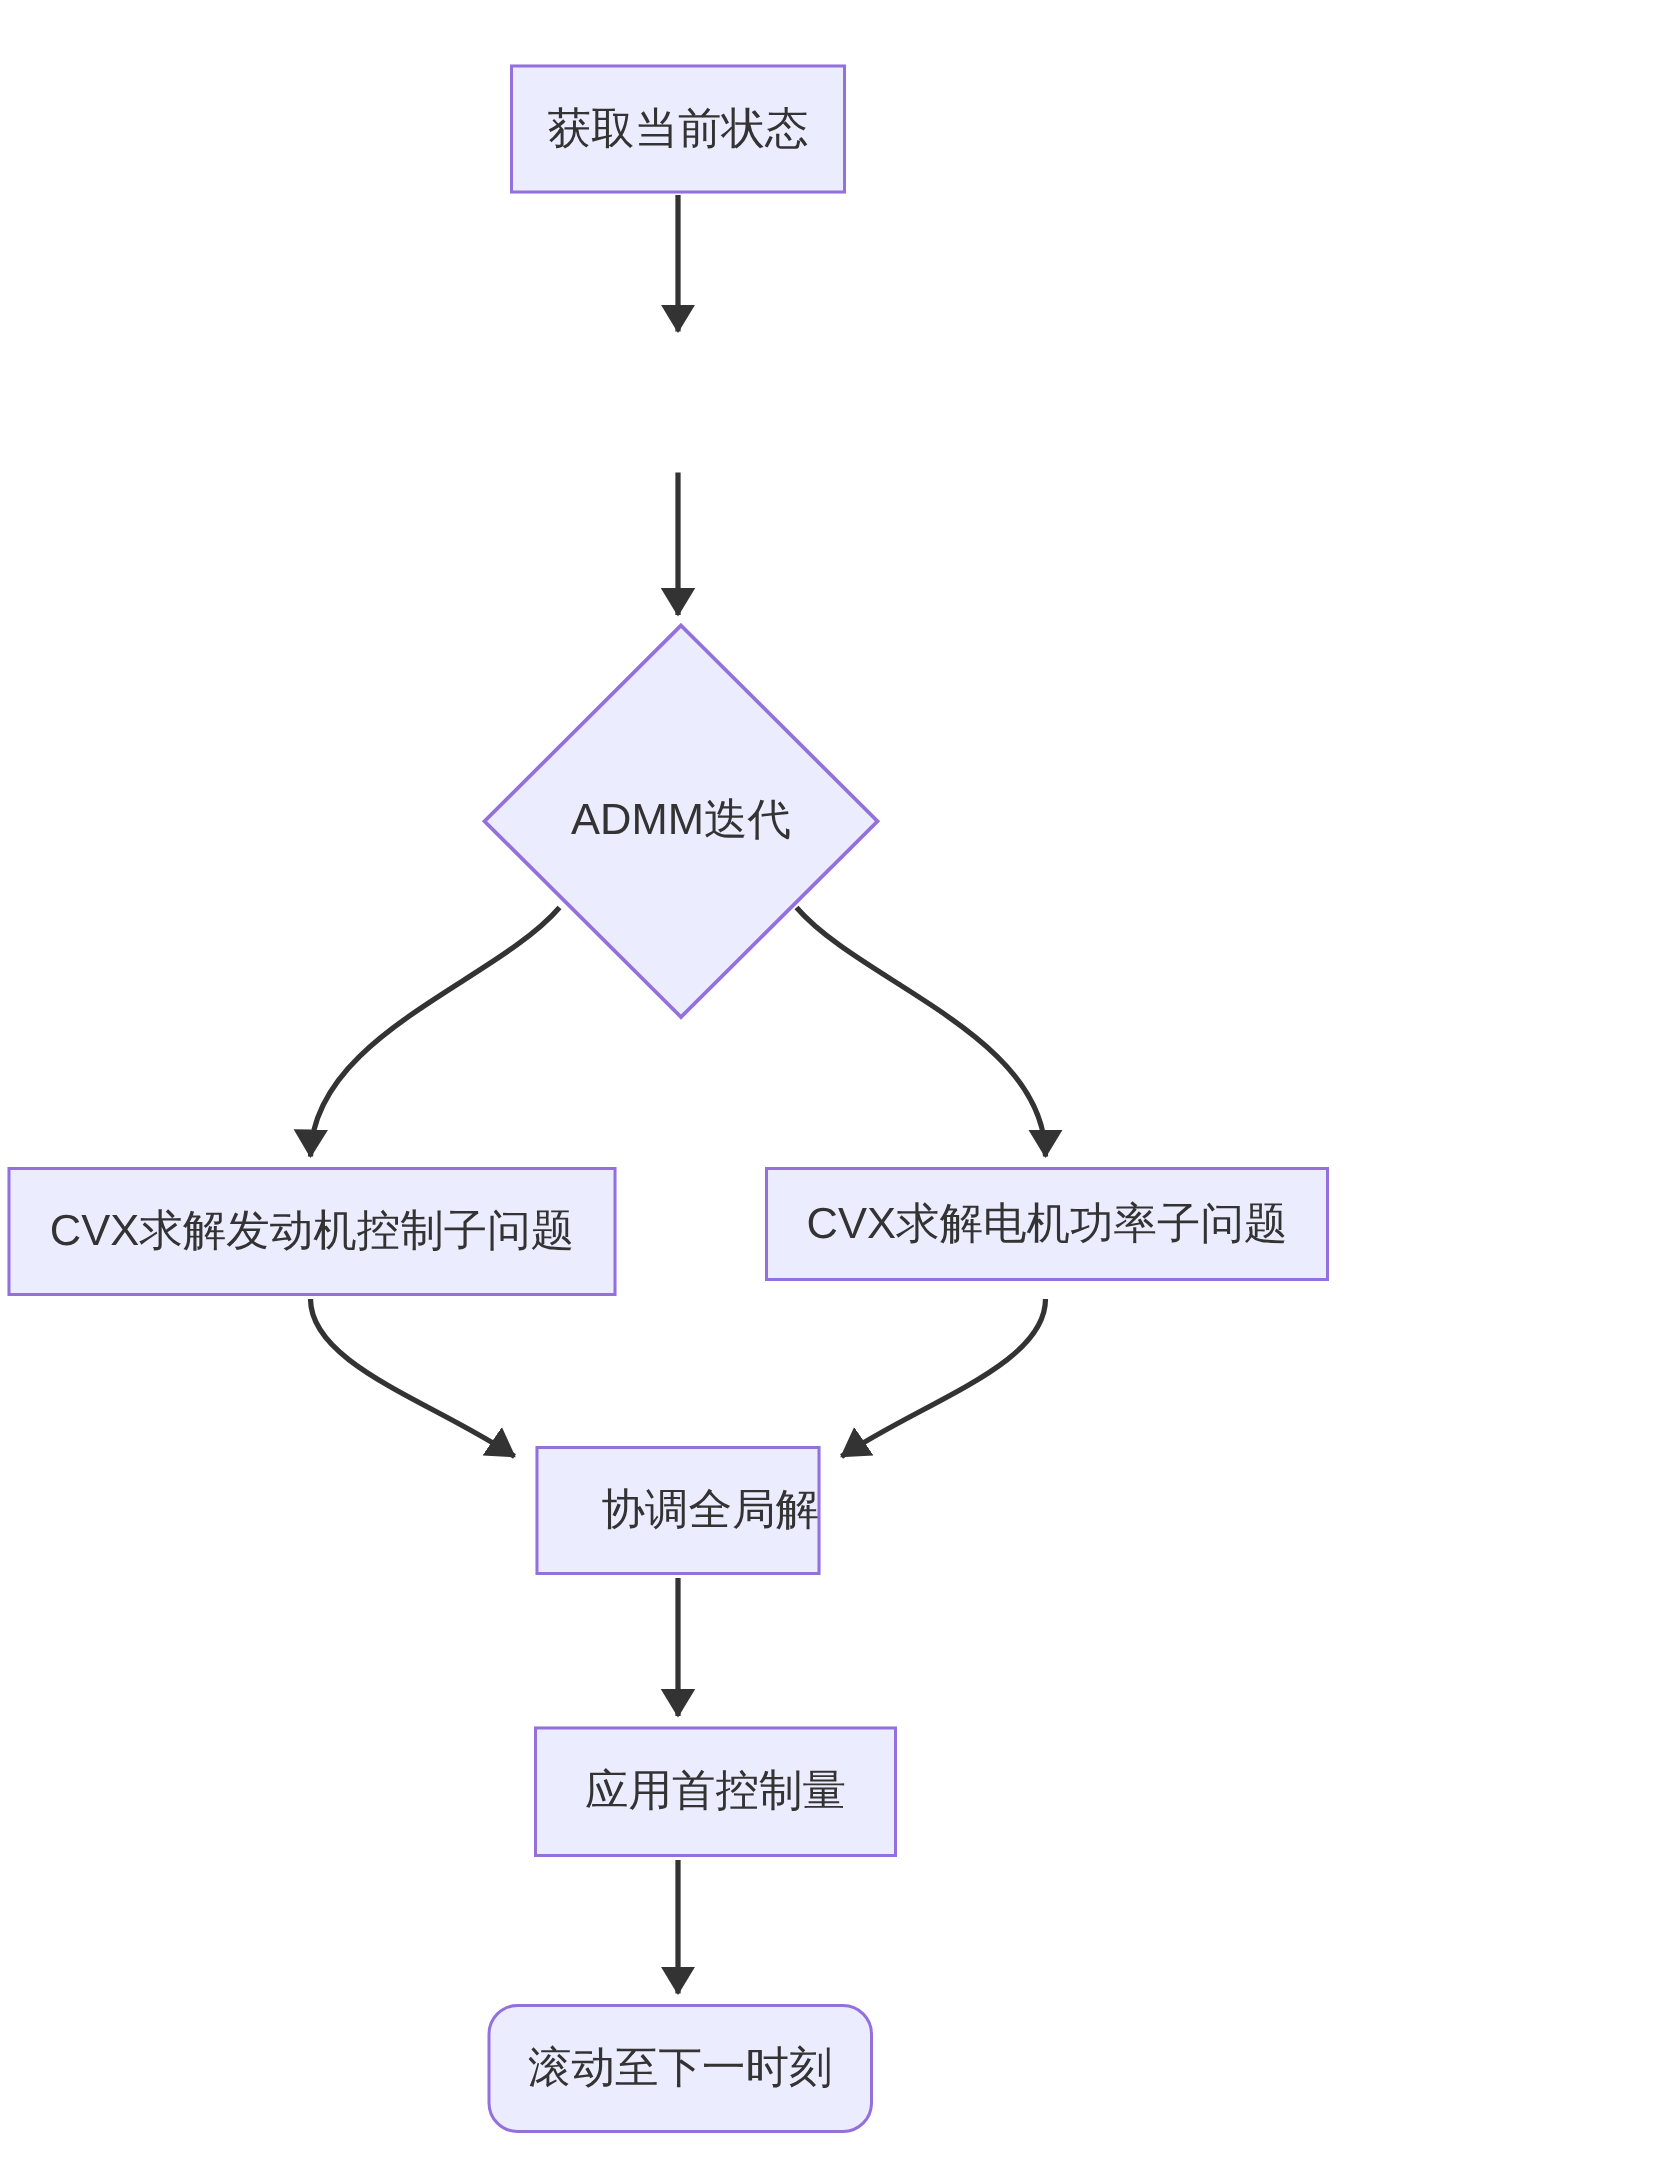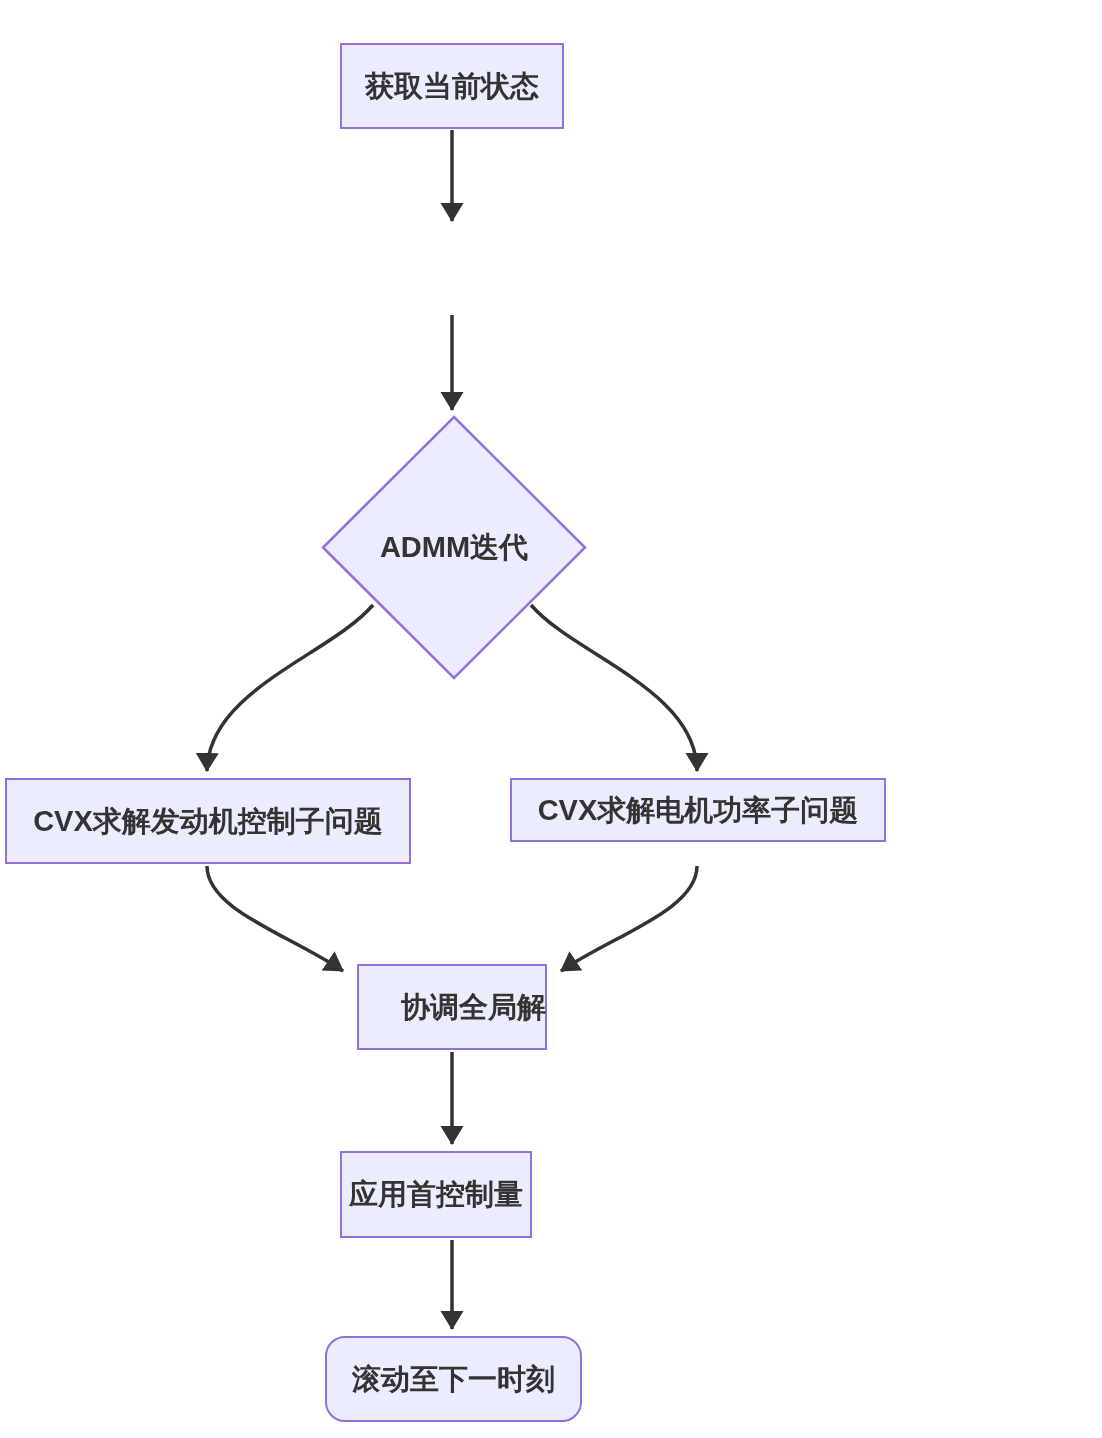--- a/index.html
+++ b/index.html
@@ -38,35 +38,34 @@
     background: #ECECFF;
     border: 2.5px solid #9370DB;
     color: #333333;
     font-size: 29px;
     line-height: 1.2;
     display: flex;
     align-items: center;
     justify-content: center;
     text-align: right;
     white-space: nowrap;
-    font-weight: bold;
   }
   .node.rounded { border-radius: 12px; }
   .node.ghost {
     background: transparent;
     border: none;
   }
   
   #n-get-state   { left: 340px; top: 43px;   width: 224px; height: 86px; }
   #n-predict     { left: 340px; top: 228px;  width: 223px; height: 87px; }
   #n-admm-label  { left: 324px; top: 507px;  width: 260px; height: 80px; }
   #n-cvx-engine  { left: 5px;   top: 778px;  width: 406px; height: 86px; }
-  #n-cvx-motor   { left: 510px; top: 778px;  width: 376px; height: 64px; }
+  #n-cvx-motor   { left: 510px; top: 778px;  width: 376px; height: 76px; }
   #n-coordinate  { left: 357px; top: 964px;  width: 190px; height: 86px; padding-left: 43px; }
-  #n-apply       { left: 340px; top: 1151px; width: 192px; height: 87px; }
+  #n-apply       { left: 356px; top: 1151px; width: 242px; height: 87px; }
   #n-roll        { left: 325px; top: 1336px; width: 257px; height: 86px; border-radius: 20px; }
 </style>
 </head>
 <body>
 
 <div class="canvas">
 
   <svg class="edges-layer" width="1102" height="1438" viewBox="0 0 1102 1438" xmlns="http://www.w3.org/2000/svg">
     <defs>
       <marker id="arrow" viewBox="0 0 20 25" refX="18" refY="12.5" markerWidth="20" markerHeight="25" markerUnits="userSpaceOnUse" orient="auto">

